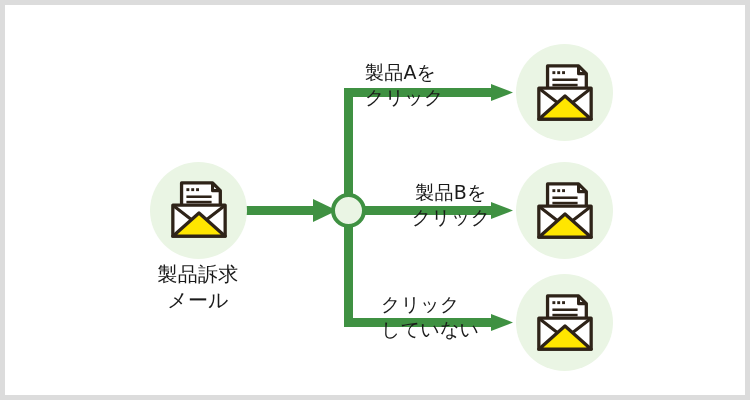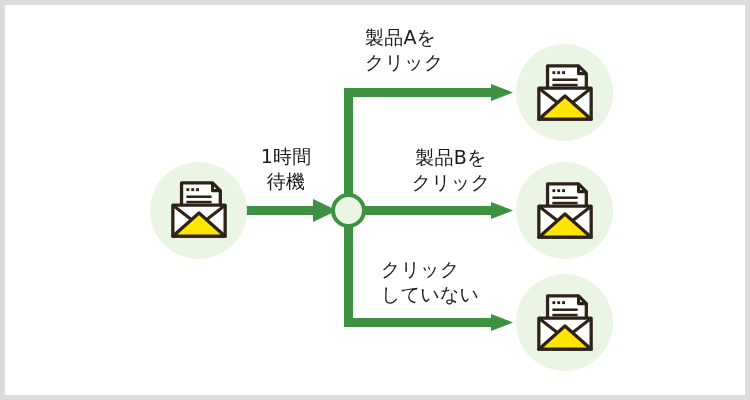--- a/index.html
+++ b/index.html
@@ -39,20 +39,21 @@
     letter-spacing: 0.2px;
   }
   .label-src {
     font-size: 20px;
   }
   .label-wait {
     font-size: 19px;
   }
   .label-branch {
     font-size: 19px;
+    margin-top: 35px;
   }
   .flowsvg {
     position: absolute;
     left: 0;
     top: 0;
     width: 740px;
     height: 390px;
     overflow: visible;
   }
 </style>
@@ -103,23 +104,23 @@
       <rect x="19" y="28" width="26" height="2.6" fill="#2e2318"></rect>
 
       <path d="M5 27 L59 27 L59 59 L5 59 Z" fill="#ffffff" stroke="#2e2318" stroke-width="3.4" stroke-linejoin="round"></path>
 
       <path d="M5 27 L32 48 L59 27" fill="none" stroke="#2e2318" stroke-width="3.2" stroke-linejoin="round"></path>
 
       <path d="M5 59 L32 35 L59 59 Z" fill="#ffe600" stroke="#2e2318" stroke-width="3.4" stroke-linejoin="round"></path>
     </svg>
   </div>
 
+  <div class="label label-src" style="left:113px; top:256px; width:160px;">製品訴求
+メール</div>
 
-  <div class="label label-wait" style="left:231px; top:139px; width:100px;">1時間
-待機</div>
 
   <div class="label label-branch" style="left:360px; top:20px; width:140px; text-align:left;">製品Aを
 クリック</div>
 
   <div class="node" style="left:511px; top:39px; width:97px; height:97px;">
     <svg class="node-svg" style="left:18px; top:18px;" width="62" height="62" viewBox="0 0 64 64">
       <path d="M14 4 L46 4 L54 12 L54 38 L14 38 Z" fill="#ffffff" stroke="#2e2318" stroke-width="3.4" stroke-linejoin="round"></path>
       <path d="M46 4 L46 12 L54 12" fill="none" stroke="#2e2318" stroke-width="3.2" stroke-linejoin="round"></path>
       <rect x="19" y="9.5" width="3" height="3" fill="#2e2318"></rect>
       <rect x="24" y="9.5" width="3" height="3" fill="#2e2318"></rect>

